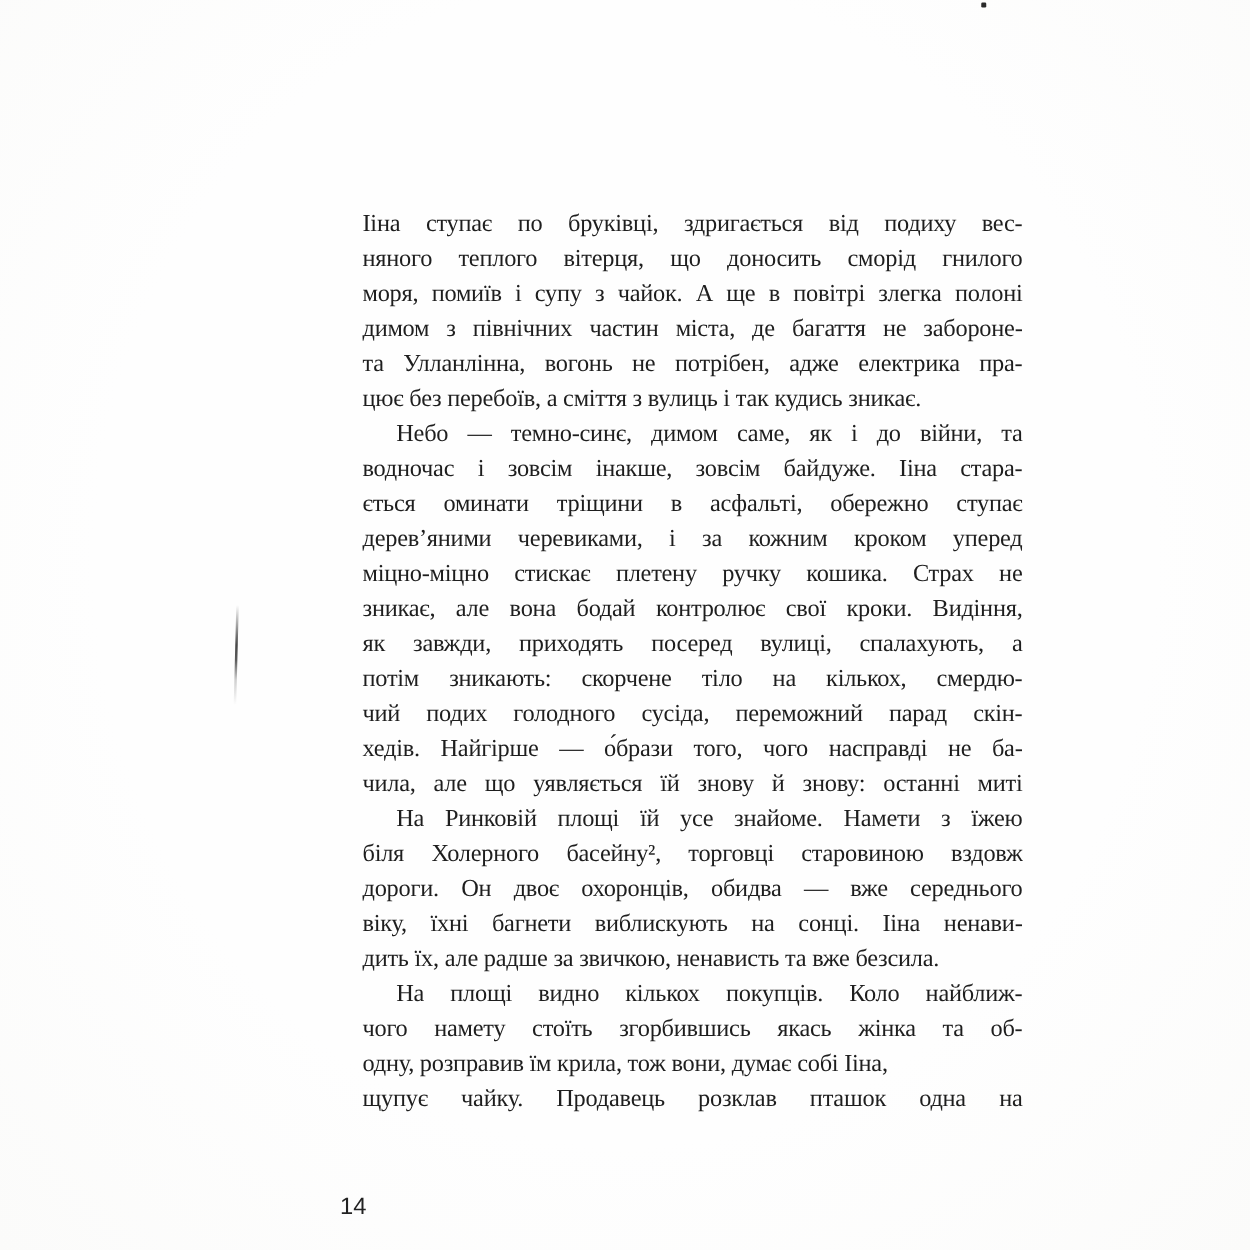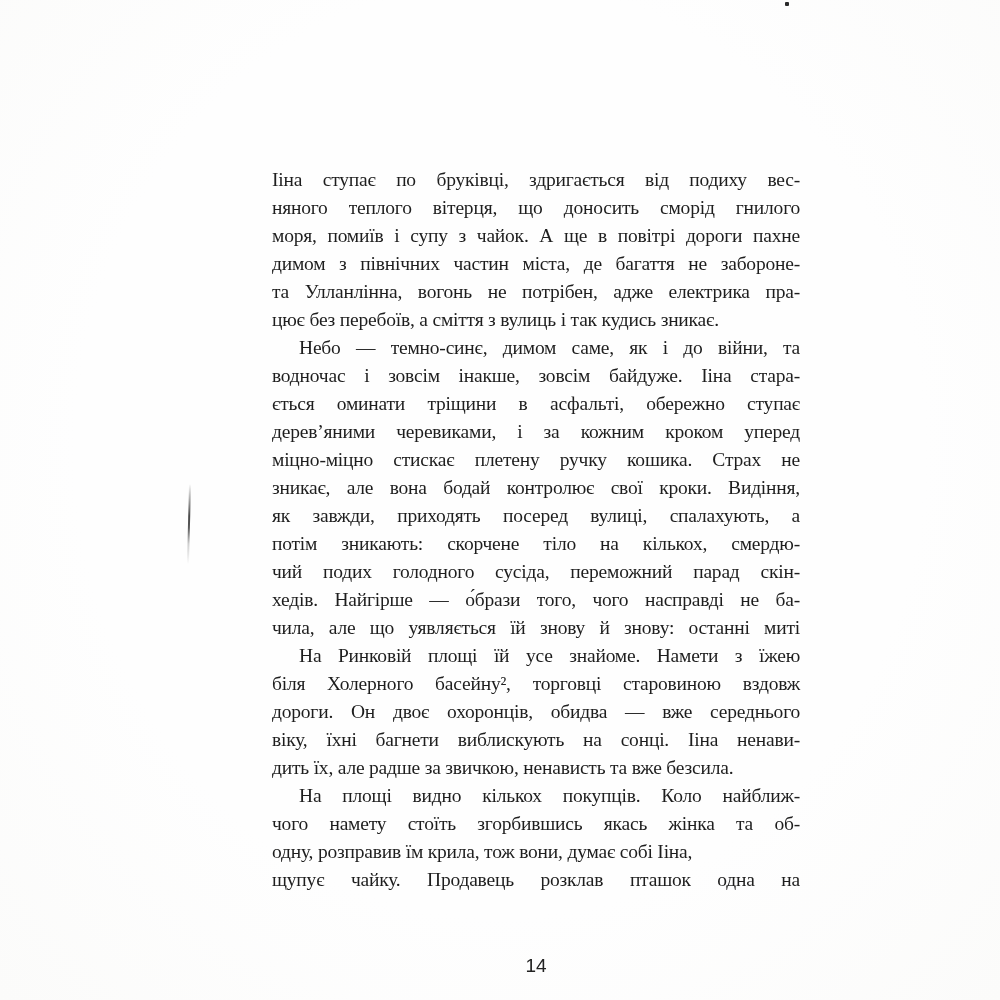--- a/index.html
+++ b/index.html
@@ -10,42 +10,42 @@
     overflow: hidden;
     position: relative;
   }
   .page {
     position: absolute;
     inset: 0;
     background: radial-gradient(ellipse at 50% 45%, #fefefe 60%, #fbfbfa 100%);
   }
   .text-block {
     position: absolute;
-    left: 272px;
+    left: 290px;
     top: 166px;
     width: 528px;
     color: #1e1e1e;
     font-size: 19.5px;
     letter-spacing: -0.2px;
   }
   .line {
     height: 28px;
     line-height: 28px;
     text-align: justify;
     text-align-last: justify;
     white-space: normal;
   }
   .line.last { text-align-last: left; }
   .line.indent { text-indent: 27px; }
   .folio {
     position: absolute;
     left: 272px;
     top: 955px;
     width: 528px;
-    text-align: center;
+    text-align: left;
     font-family: "Liberation Sans", "DejaVu Sans", sans-serif;
     font-size: 19px;
     color: #222;
   }
   .scan-speck {
     position: absolute;
     left: 785px;
     top: 2px;
     width: 4px;
     height: 4px;
@@ -72,21 +72,21 @@
 </head>
 <body>
 
 <div class="page">
   <div class="scan-speck"></div>
   <div class="scan-scratch"></div>
 
   <div class="text-block">
       <div class="line">Ііна ступає по бруківці, здригається від подиху вес-</div>
       <div class="line">няного теплого вітерця, що доносить сморід гнилого</div>
-      <div class="line">моря, помиїв і супу з чайок. А ще в повітрі дороги пахне</div>
+      <div class="line">моря, помиїв і супу з чайок. А ще в повітрі злегка полоні</div>
       <div class="line">димом з північних частин міста, де багаття не заборонe-</div>
       <div class="line">та Улланлінна, вогонь не потрібен, адже електрика пра-</div>
       <div class="line last">цює без перебоїв, а сміття з вулиць і так кудись зникає.</div>
       <div class="line indent">Небо — темно-синє, димом саме, як і до війни, та</div>
       <div class="line">водночас і зовсім інакше, зовсім байдуже. Ііна стара-</div>
       <div class="line">ється оминати тріщини в асфальті, обережно ступає</div>
       <div class="line">дерев’яними черевиками, і за кожним кроком уперед</div>
       <div class="line">міцно-міцно стискає плетену ручку кошика. Страх не</div>
       <div class="line">зникає, але вона бодай контролює свої кроки. Видіння,</div>
       <div class="line">як завжди, приходять посеред вулиці, спалахують, а</div>

